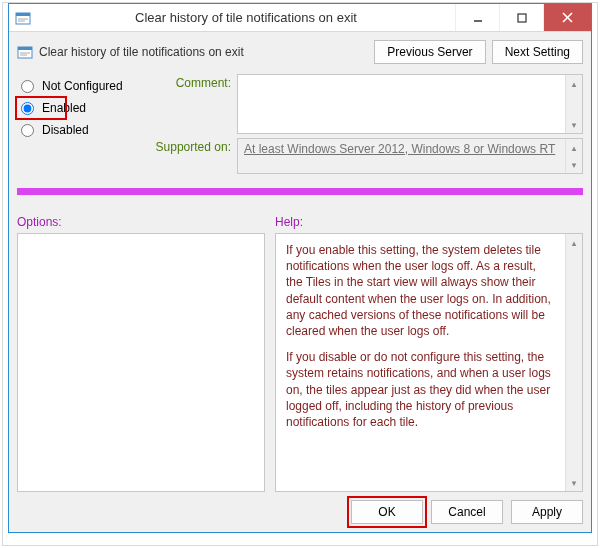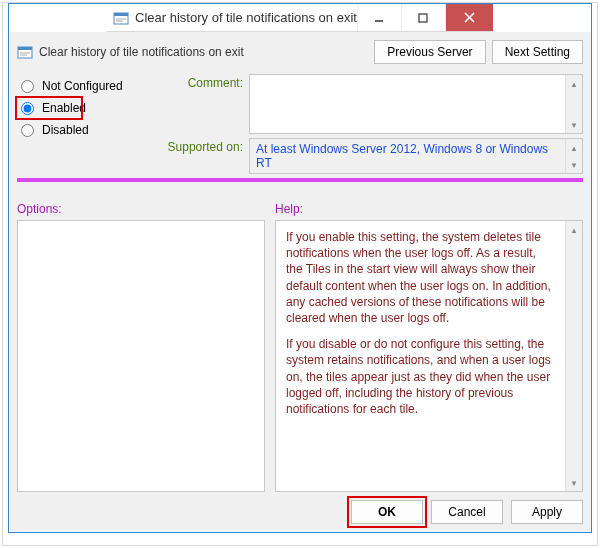--- a/index.html
+++ b/index.html
@@ -24,21 +24,20 @@
     flex-direction: column;
     padding: 0 5px 5px 5px;
   }
   .window {
     width: 584px;
     margin: 0 auto;
     border: 1px solid #2a8dd4;
     display: flex;
     flex-direction: column;
     height: 530px;
-    align-items: center;
   }
   .titlebar {
     height: 28px;
     display: flex;
     align-items: stretch;
     background: #fff;
     border-bottom: 1px solid #d9d9d9;
   }
   .titlebar-icon {
     width: 28px;
@@ -92,42 +91,42 @@
   .nav-btn {
     background: #fdfdfd;
     border: 1px solid #bfbfbf;
     font: inherit;
     height: 24px;
     padding: 0 12px;
     cursor: pointer;
   }
   .row2 {
     display: flex;
-    gap: 20px;
-    padding-bottom: 4px;
-    border-bottom: 4px solid #d946ef;
+    gap: 8px;
+    padding-bottom: 14px;
+    border-bottom: 7px solid #d946ef;
   }
   .radio-col {
     width: 122px;
     display: flex;
     flex-direction: column;
     gap: 2px;
     padding-top: 2px;
   }
   .radio-item {
     display: flex;
     align-items: center;
     gap: 4px;
     height: 20px;
     padding-left: 4px;
   }
   .radio-item input { margin: 0 4px 0 0; }
   .enabled-highlight {
     outline: 2px solid #d80000;
-    width: 64px;
+    width: 48px;
   }
   .form-col { flex: 1; display: flex; flex-direction: column; gap: 4px; }
   .form-row { display: flex; align-items: flex-start; gap: 6px; }
   .form-label { width: 84px; text-align: right; color: #4d7c0f; padding-top: 2px; }
   .comment-box {
     flex: 1;
     height: 60px;
     background: #fff;
     border: 1px solid #c7c7c7;
     display: flex;
@@ -159,21 +158,22 @@
     flex: 1;
     height: 36px;
     background: #f0f0f0;
     border: 1px solid #c7c7c7;
     display: flex;
     align-items: flex-start;
   }
   .supported-text {
     flex: 1;
     padding: 3px 6px;
-    color: #1d4ed8;
+    color: #737373;
+    text-decoration: underline;
   }
   .row3 {
     flex: 1;
     display: flex;
     gap: 10px;
     min-height: 0;
   }
   .col-options { width: 248px; display: flex; flex-direction: column; gap: 4px; }
   .col-help { flex: 1; display: flex; flex-direction: column; gap: 4px; }
   .section-label { color: #a21caf; margin-top: 16px; }
@@ -210,21 +210,20 @@
     background: #fdfdfd;
     border: 1px solid #bfbfbf;
     font: inherit;
     height: 24px;
     width: 72px;
     cursor: pointer;
   }
   .ok-highlight {
     outline: 2px solid #d80000;
     outline-offset: 2px;
-    font-weight: bold;
   }
   svg { display: block; }
 </style>
 </head>
 <body>
 
 <div class="outer-frame">
 <div class="window">
 
   <div class="titlebar">

